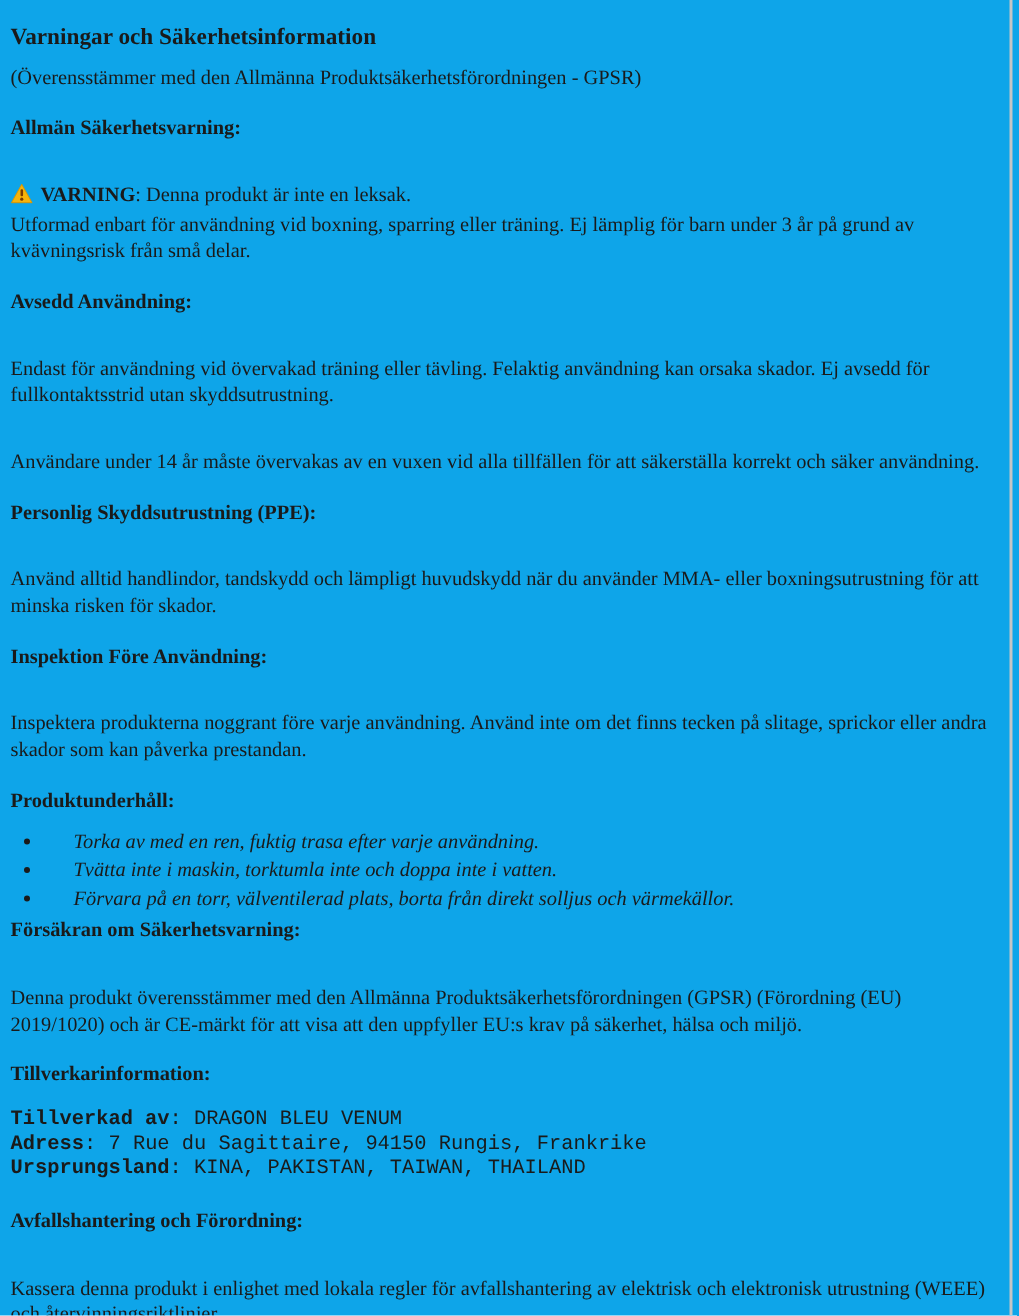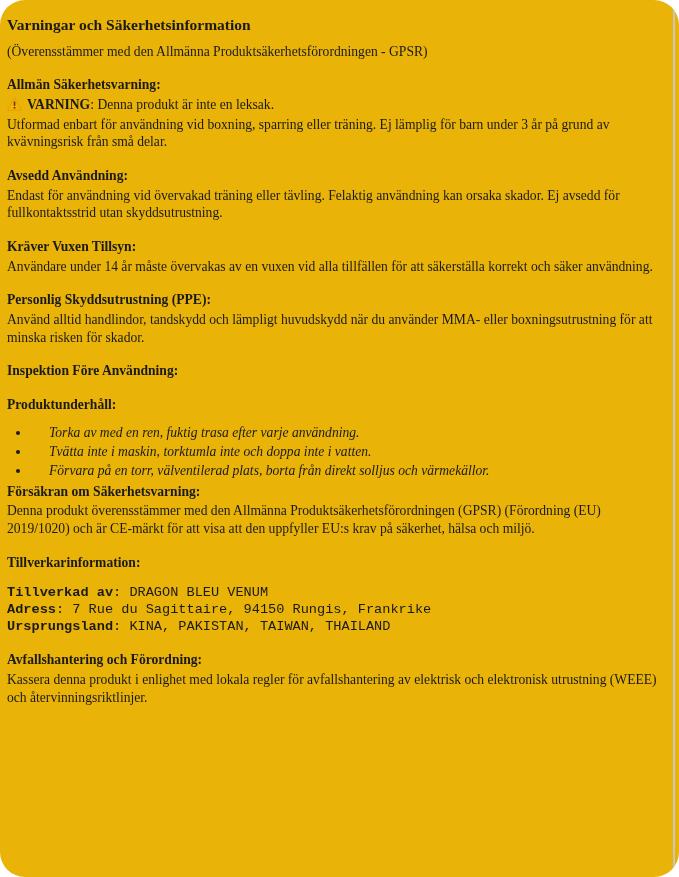--- a/index.html
+++ b/index.html
@@ -1,28 +1,27 @@
 <!DOCTYPE html>
 <html><head>
 <meta charset="utf-8">
 <style>
   html, body { margin: 0; padding: 0; background: #ffffff; }
   .page {
     position: relative;
     width: 679px;
     height: 877px;
     box-sizing: border-box;
-    background: #eab308;
+    background: #0ea5e9;
     font-family: "Liberation Serif", "DejaVu Serif", serif;
     font-size: 13.6px;
     line-height: 1.3;
     color: #1a1a1a;
     padding: 12px 18px 0 7px;
     overflow: hidden;
-    border-radius: 25px;
   }
   .right-rule {
     position: absolute;
     top: 0; bottom: 0; right: 4px;
     width: 2px;
     background: #c6c6c6;
   }
   h1.doc-title {
     font-size: 15.5px;
     font-weight: bold;
@@ -30,21 +29,21 @@
     line-height: 1.2;
   }
   p.subtitle { margin: 8px 0 0 0; }
   h2.sec-heading {
     font-size: 13.6px;
     font-weight: bold;
     margin: 16px 0 0 0;
     line-height: 1.3;
   }
   h2.tight { margin-top: 4px; }
-  p.body { margin: 2px 0 0 0; }
+  p.body { margin: 27px 0 0 0; }
   .warn-line { display: block; }
   .warn-body { display: block; }
   .warn-icon {
     display: inline-block;
     vertical-align: -2px;
     margin-right: 5px;
   }
   ul.maint-list {
     margin: 11px 0 0 0;
     padding-left: 24px;
@@ -75,27 +74,27 @@
             <path d="M12 1.2 L23 20.8 H1 Z" fill="#f6b40a" stroke="#d99500" stroke-width="1" stroke-linejoin="round"></path>
             <rect x="10.7" y="6.5" width="2.7" height="7.5" rx="1.2" fill="#7a3b00"></rect>
             <circle cx="12" cy="17" r="1.7" fill="#7a3b00"></circle>
           </svg></span><b class="bold">VARNING</b><span>: </span><span>Denna produkt är inte en leksak.</span></span>
     <span class="warn-body">Utformad enbart för användning vid boxning, sparring eller träning. Ej lämplig för barn under 3 år på grund av kvävningsrisk från små delar.</span>
   </p>
 
   <h2 class="sec-heading">Avsedd Användning:</h2>
   <p class="body">Endast för användning vid övervakad träning eller tävling. Felaktig användning kan orsaka skador. Ej avsedd för fullkontaktsstrid utan skyddsutrustning.</p>
 
-  <h2 class="sec-heading">Kräver Vuxen Tillsyn:</h2>
   <p class="body">Användare under 14 år måste övervakas av en vuxen vid alla tillfällen för att säkerställa korrekt och säker användning.</p>
 
   <h2 class="sec-heading">Personlig Skyddsutrustning (PPE):</h2>
   <p class="body">Använd alltid handlindor, tandskydd och lämpligt huvudskydd när du använder MMA- eller boxningsutrustning för att minska risken för skador.</p>
 
   <h2 class="sec-heading">Inspektion Före Användning:</h2>
+  <p class="body">Inspektera produkterna noggrant före varje användning. Använd inte om det finns tecken på slitage, sprickor eller andra skador som kan påverka prestandan.</p>
 
   <h2 class="sec-heading">Produktunderhåll:</h2>
   <ul class="maint-list">
     <li>Torka av med en ren, fuktig trasa efter varje användning.</li>
     <li>Tvätta inte i maskin, torktumla inte och doppa inte i vatten.</li>
     <li>Förvara på en torr, välventilerad plats, borta från direkt solljus och värmekällor.</li>
   </ul>
 
   <h2 class="sec-heading tight">Försäkran om Säkerhetsvarning:</h2>
   <p class="body">Denna produkt överensstämmer med den Allmänna Produktsäkerhetsförordningen (GPSR) (Förordning (EU) 2019/1020) och är CE-märkt för att visa att den uppfyller EU:s krav på säkerhet, hälsa och miljö.</p>

